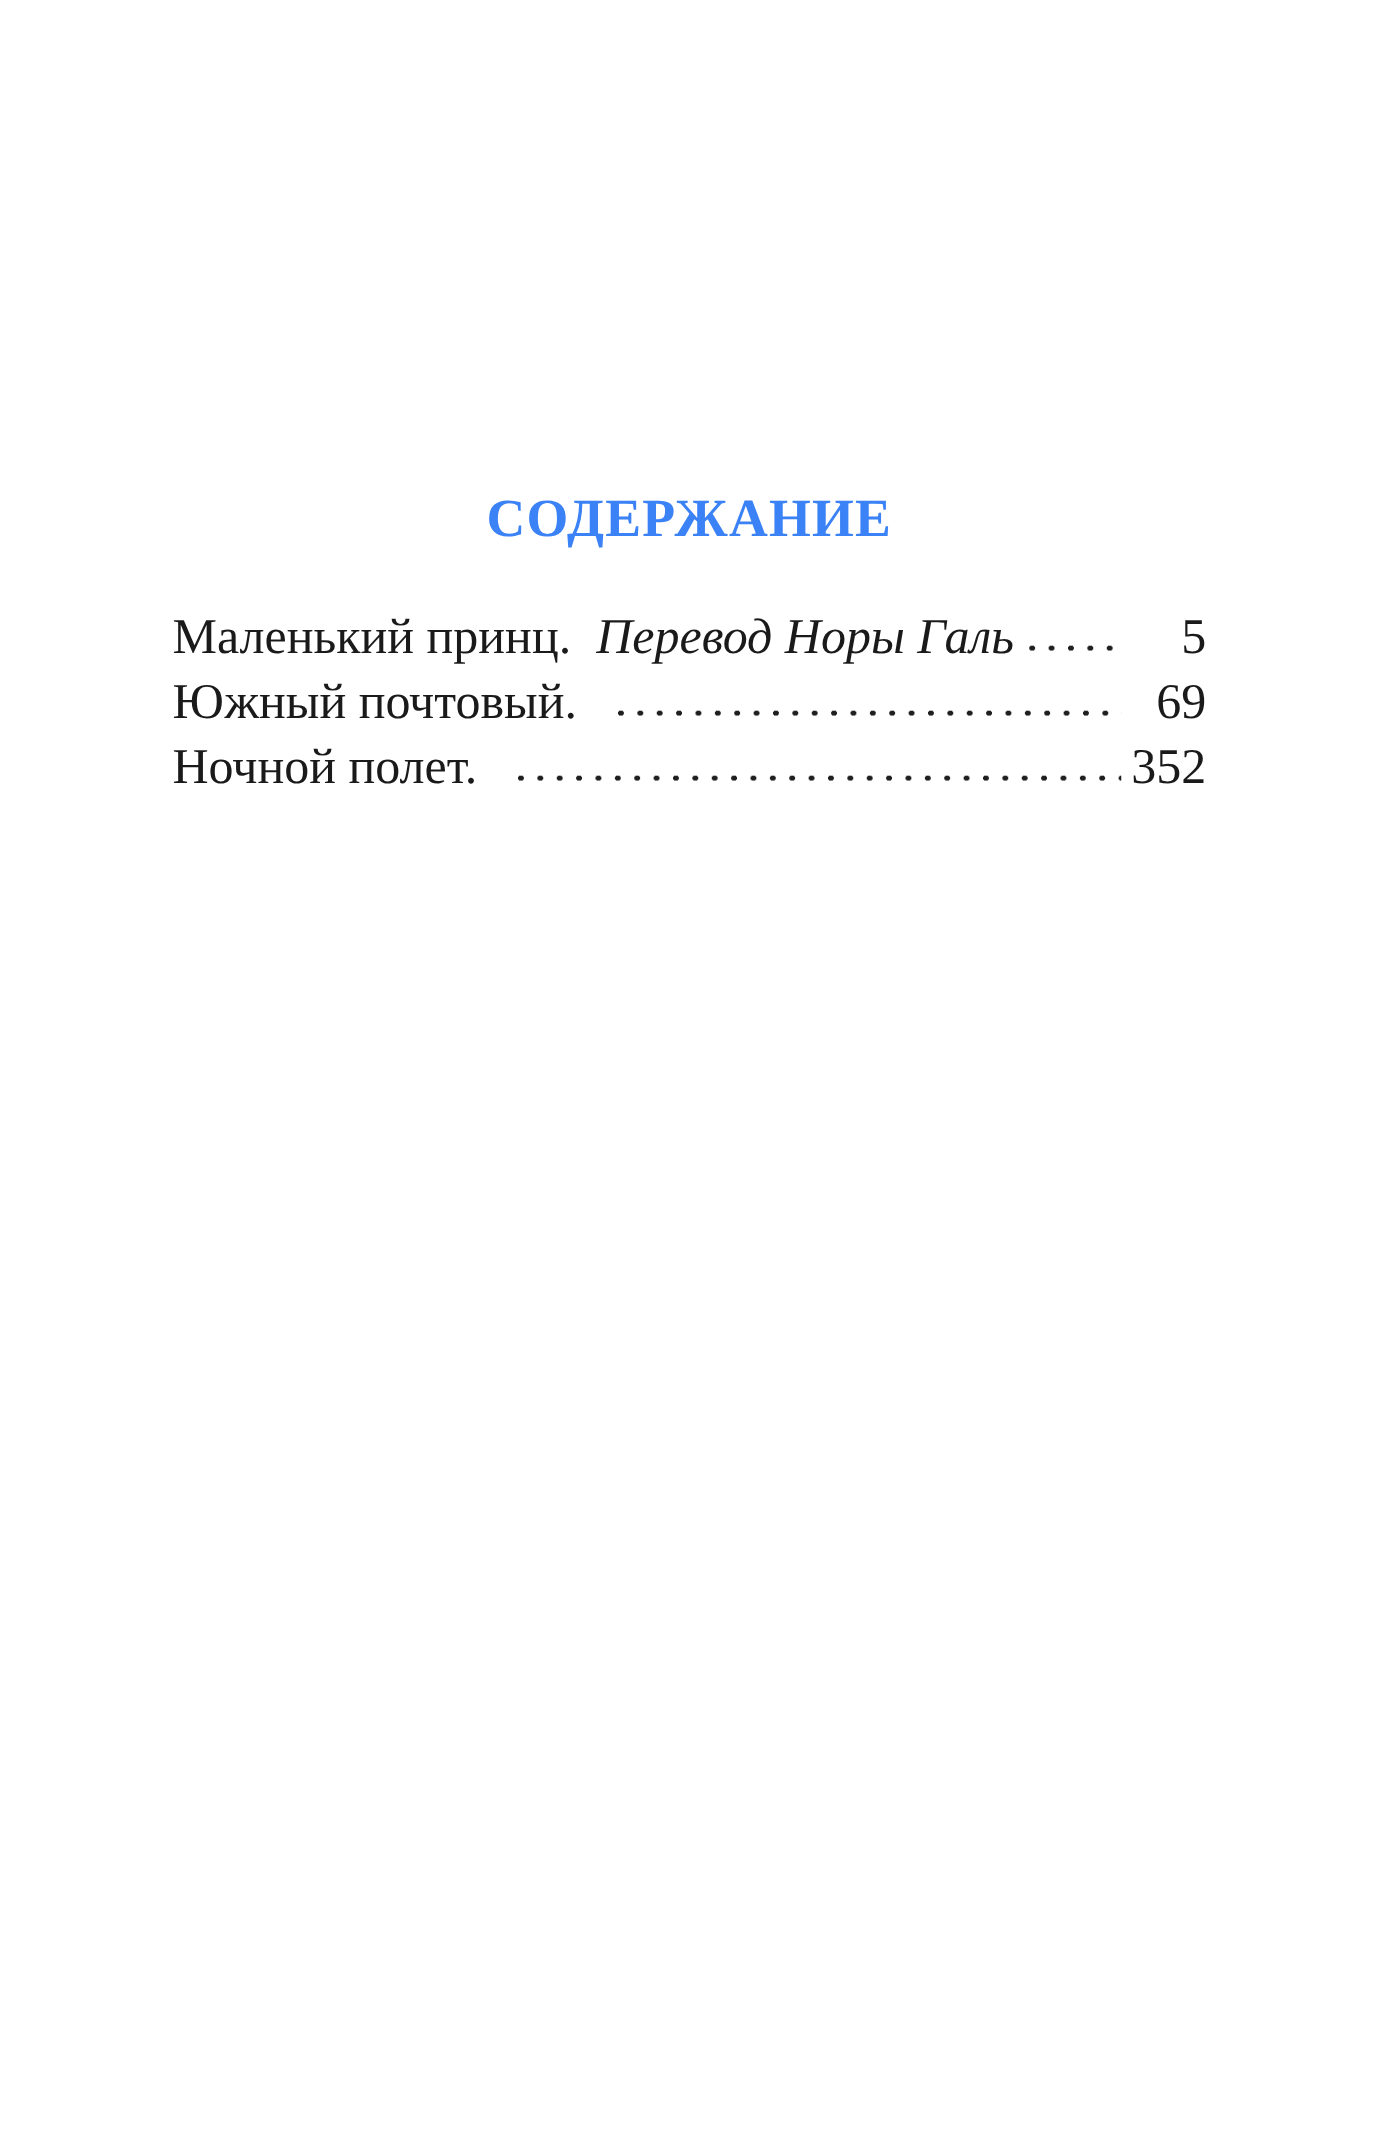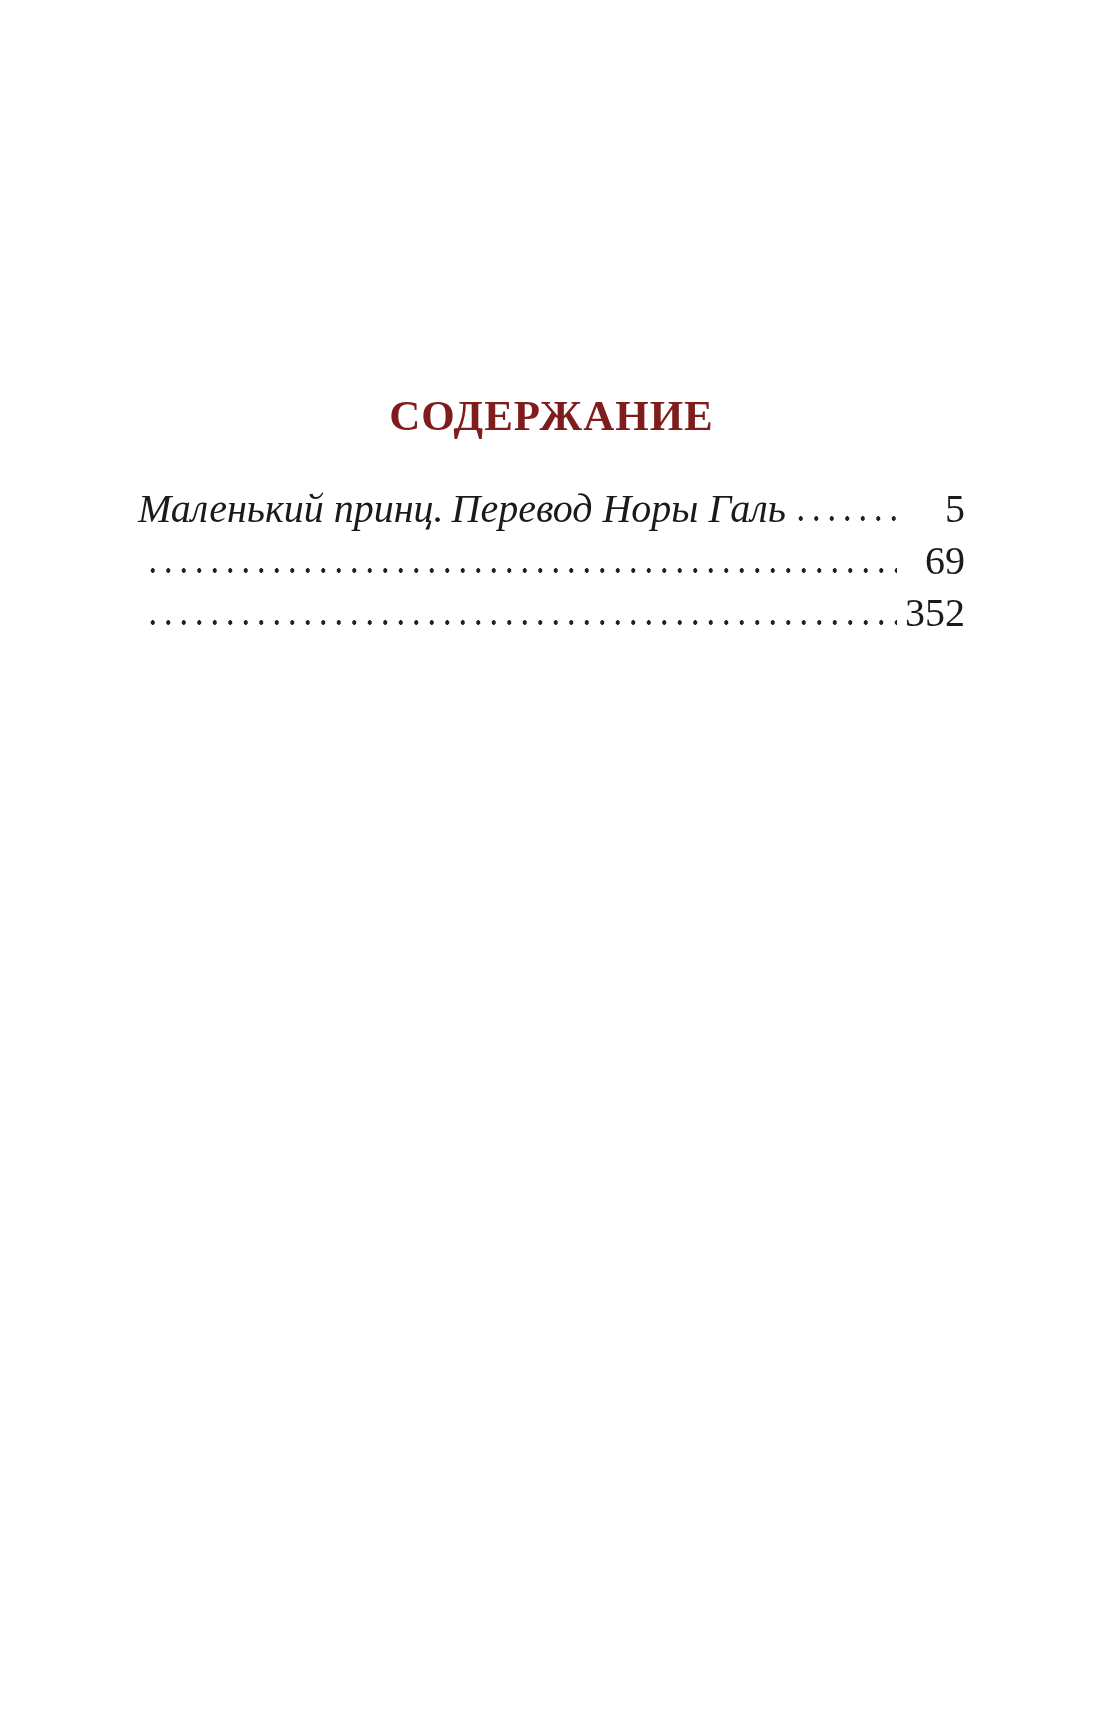--- a/index.html
+++ b/index.html
@@ -22,36 +22,35 @@
     top: 394px;
     width: 827px;
   }
   .toc-title {
     margin: 0 0 46px 0;
     font-size: 43px;
     line-height: 1;
     font-weight: bold;
     text-align: center;
     letter-spacing: 1px;
-    color: #7f1d1d;
+    color: #3b82f6;
   }
   .toc-row {
     display: flex;
     align-items: baseline;
     font-size: 40px;
     line-height: 52px;
     white-space: nowrap;
   }
   .toc-row + .toc-row {
     margin-top: 0px;
   }
   .work-title {
     flex: 0 0 auto;
-    margin-right: 8px;
-    font-style: italic;
+    margin-right: 20px;
   }
   .translator {
     flex: 0 0 auto;
     font-style: italic;
   }
   .leader {
     flex: 1 1 auto;
     min-width: 20px;
     height: 7px;
     margin-left: 7px;
@@ -75,22 +74,24 @@
     <h1 class="toc-title">СОДЕРЖАНИЕ</h1>
 
     <div class="toc-row">
       <span class="work-title">Маленький принц.</span>
       <span class="translator">Перевод Норы Галь</span>
       <span class="leader"></span>
       <span class="page-num">5</span>
     </div>
 
     <div class="toc-row">
+      <span class="work-title">Южный почтовый.</span>
       <span class="leader"></span>
       <span class="page-num">69</span>
     </div>
 
     <div class="toc-row">
+      <span class="work-title">Ночной полет.</span>
       <span class="leader"></span>
       <span class="page-num">352</span>
     </div>
   </div>
 </div>
 
 </body></html>

